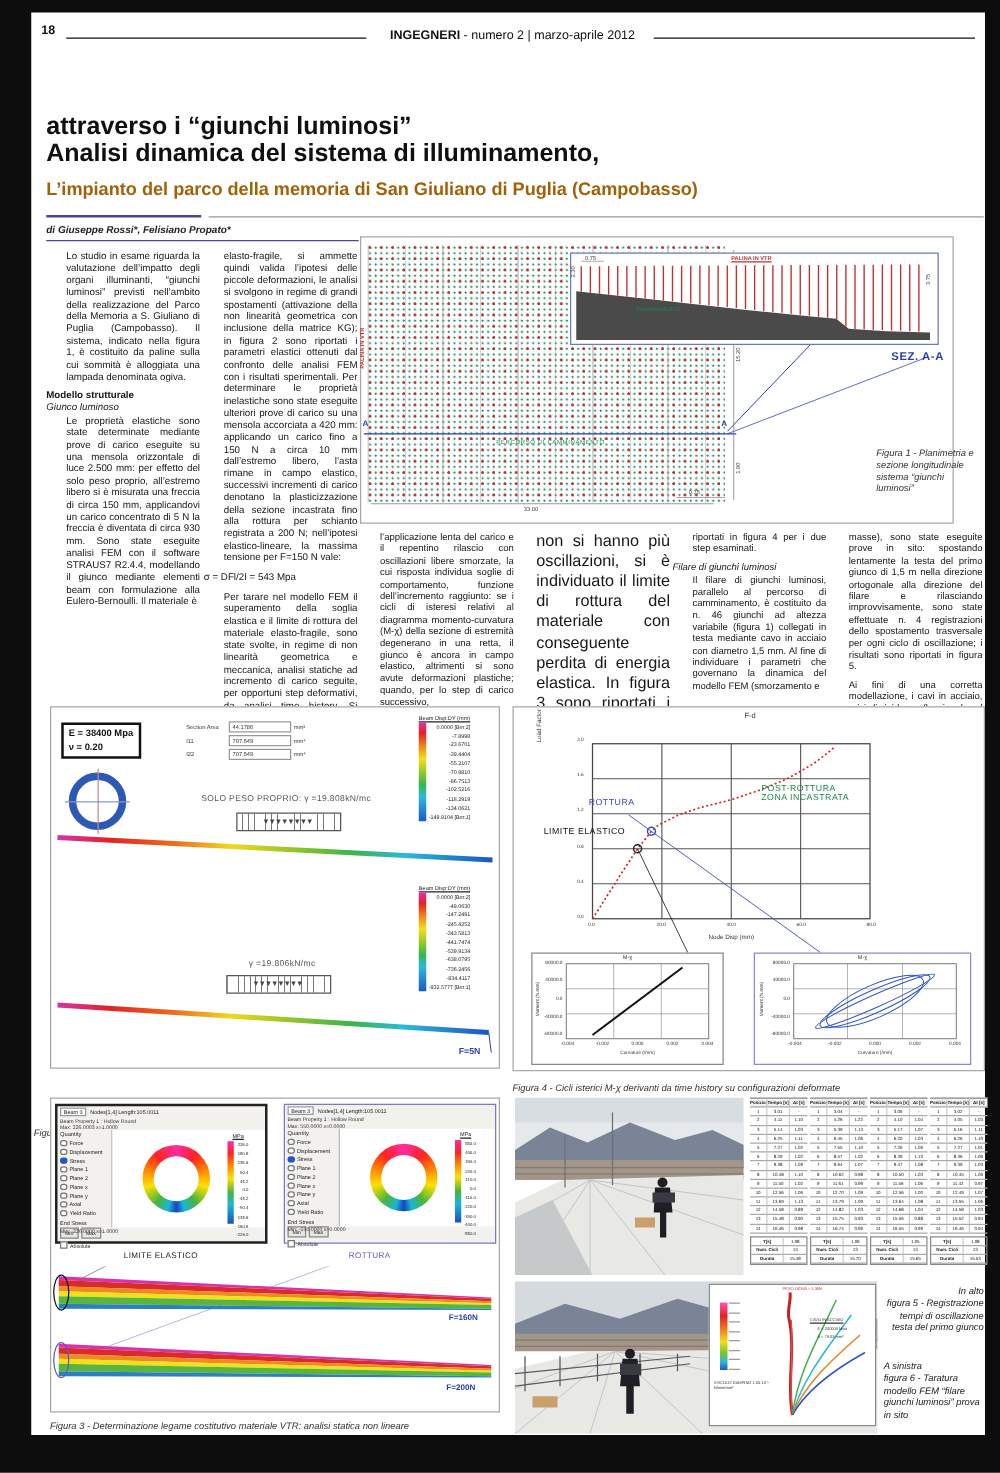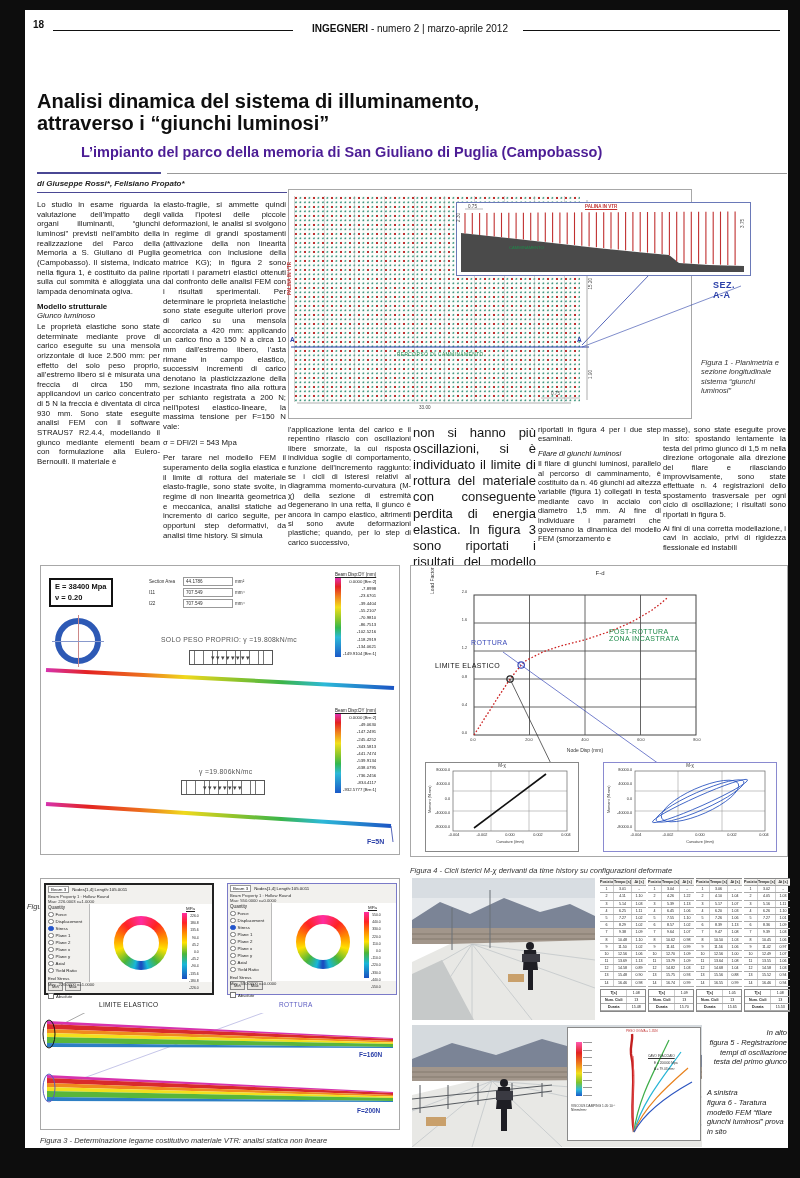--- a/index.html
+++ b/index.html
@@ -10,28 +10,28 @@
   
   .pageno{left:8px;top:9px;font-size:10px;font-weight:bold;color:#111;}
   .mast-line{height:0;border-top:1.3px solid #111;top:20px;}
   .masthead{top:13px;left:275px;width:220px;text-align:center;font-size:10px;color:#111;white-space:nowrap;}
   .masthead b{font-weight:bold;}
   .banner{left:10px;top:37px;width:742px;height:19px;color:#fff;font-weight:bold;
           font-size:12px;letter-spacing:2.5px;line-height:19px;padding-left:7px;box-sizing:border-box;
           background:linear-gradient(90deg,#322f80 0%,#3c3890 40%,#56529e 62%,#9a97c6 80%,#dddcee 92%,#ffffff 100%);}
   
   .title{left:12px;top:80px;width:700px;font-size:20px;line-height:22px;font-weight:bold;color:#0f0f0f;}
-  .subtitle{left:12px;top:134px;width:700px;font-size:14.5px;font-weight:bold;color:#4c1d95;margin-left:44px;}
+  .subtitle{left:12px;top:134px;width:700px;font-size:14.5px;font-weight:bold;color:#a16207;}
   .rule-purple{left:12px;top:162px;width:124px;border-top:2.5px solid #4a4794;}
   .rule-gray{left:142px;top:163px;width:620px;border-top:1px solid #999;}
   .byline{left:12px;top:169px;width:250px;font-size:8px;font-weight:bold;font-style:italic;color:#222;}
   .byline-rule{left:12px;top:182px;width:250px;border-top:1.2px solid #4a4794;}
   
   .col{width:123px;font-size:7.8px;line-height:1.24;text-align:justify;color:#161616;}
-  .col p{margin:0 0 5px 0;}
+  .col p{margin:0 0 5px 16px;}
   .col .h1{font-weight:bold;margin:2px 0 0 0;}
   .col .h2{font-style:italic;margin:0 0 1px 0;}
   .col .formula{margin:6px 0;}
   
   .figbox{background:#fff;border:1px solid #a8a8a8;box-sizing:border-box;}
   .figcap{font-style:italic;font-size:7.5px;color:#333;line-height:1.25;}
   
   .plan{background-color:#fdfdfb;background-image:
       repeating-linear-gradient(90deg, rgba(160,160,160,.45) 0 1px, transparent 1px 30px),
       radial-gradient(circle at 2px 2px,#c03030 0.9px,transparent 1.3px),
@@ -130,42 +130,42 @@
 <body>
 
 <div class="page">
 
   <span class="abs pageno">18</span>
   <div class="abs mast-line" style="left:28px;width:240px;"></div>
   <div class="abs masthead"><b>INGEGNERI</b><span> - numero 2 | marzo-aprile 2012</span></div>
   <div class="abs mast-line" style="left:498px;width:257px;"></div>
 
   <div class="abs title">
+    <div>attraverso i “giunchi luminosi”</div>
     <div>Analisi dinamica del sistema di illuminamento,</div>
-    <div>attraverso i “giunchi luminosi”</div>
   </div>
   <div class="abs subtitle">L’impianto del parco della memoria di San Giuliano di Puglia (Campobasso)</div>
   <div class="abs rule-purple"></div>
   <div class="abs rule-gray"></div>
   <div class="abs byline">di Giuseppe Rossi*, Felisiano Propato*</div>
   <div class="abs byline-rule"></div>
 
   <div class="abs col" style="left:12px;top:190px;height:372px;overflow:hidden;">
     <p>Lo studio in esame riguarda la valutazione dell’impatto degli organi illuminanti, “giunchi luminosi” previsti nell’ambito della realizzazione del Parco della Memoria a S. Giuliano di Puglia (Campobasso). Il sistema, indicato nella figura 1, è costituito da paline sulla cui sommità è alloggiata una lampada denominata ogiva.</p>
     <p class="h1">Modello strutturale</p>
     <p class="h2">Giunco luminoso</p>
     <p>Le proprietà elastiche sono state determinate mediante prove di carico eseguite su una mensola orizzontale di luce 2.500 mm: per effetto del solo peso proprio, all’estremo libero si è misurata una freccia di circa 150 mm, applicandovi un carico concentrato di 5 N la freccia è diventata di circa 930 mm. Sono state eseguite analisi FEM con il software STRAUS7 R2.4.4, modellando il giunco mediante elementi beam con formulazione alla Eulero-Bernoulli. Il materiale è</p>
   </div>
   <div class="abs col" style="left:138px;top:190px;height:372px;overflow:hidden;">
     <p>elasto-fragile, si ammette quindi valida l’ipotesi delle piccole deformazioni, le analisi si svolgono in regime di grandi spostamenti (attivazione della non linearità geometrica con inclusione della matrice KG); in figura 2 sono riportati i parametri elastici ottenuti dal confronto delle analisi FEM con i risultati sperimentali. Per determinare le proprietà inelastiche sono state eseguite ulteriori prove di carico su una mensola accorciata a 420 mm: applicando un carico fino a 150 N a circa 10 mm dall’estremo libero, l’asta rimane in campo elastico, successivi incrementi di carico denotano la plasticizzazione della sezione incastrata fino alla rottura per schianto registrata a 200 N; nell’ipotesi elastico-lineare, la massima tensione per F=150 N vale:</p>
     <p class="formula">σ = DFl/2I = 543 Mpa</p>
     <p>Per tarare nel modello FEM il superamento della soglia elastica e il limite di rottura del materiale elasto-fragile, sono state svolte, in regime di non linearità geometrica e meccanica, analisi statiche ad incremento di carico seguite, per opportuni step deformativi, da analisi time history. Si simula</p>
   </div>
 
-  <div class="abs figbox" style="left:263px;top:179px;width:404px;height:230px;">
+  <div class="abs figbox" style="left:263px;top:179px;width:475px;height:230px;">
     <div class="abs plan" style="left:5px;top:6px;width:286px;height:206px;"></div>
     <div class="abs f1-red vtext" style="left:-2px;top:72px;font-size:4.6px;">PALINA IN VTR</div>
 
     <svg class="abs" style="left:0;top:0;" width="500" height="230">
       <line x1="2" y1="157" x2="300" y2="157" stroke="#2a3fa8" stroke-width="1"></line>
       <line x1="293" y1="155" x2="360" y2="85" stroke="#2a3fa8" stroke-width="0.8"></line>
       <line x1="293" y1="157" x2="452" y2="96" stroke="#2a3fa8" stroke-width="0.6"></line>
       <line x1="298" y1="10" x2="298" y2="210" stroke="#777" stroke-width="0.6"></line>
       <line x1="8" y1="213" x2="282" y2="213" stroke="#777" stroke-width="0.6"></line>
       <line x1="252" y1="208" x2="291" y2="208" stroke="#777" stroke-width="0.5"></line>

